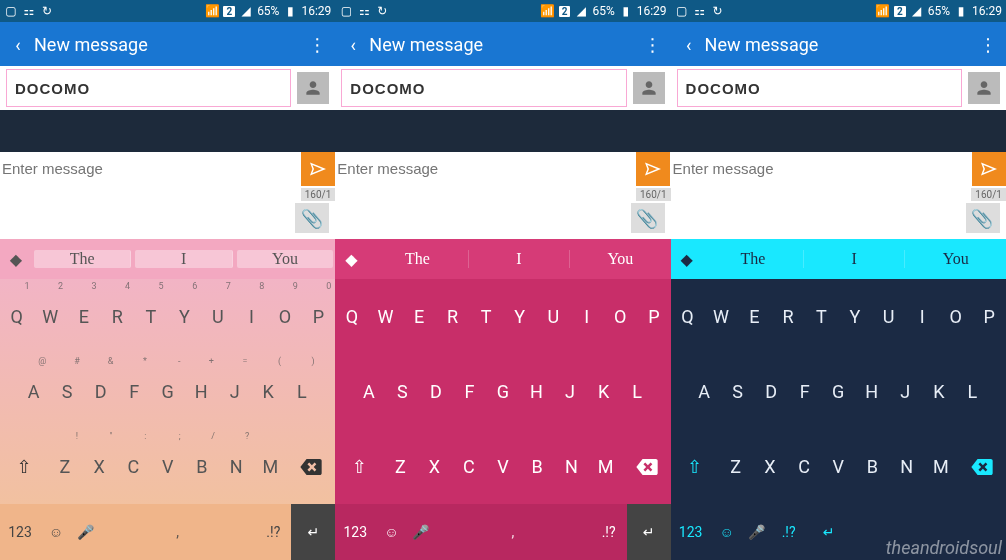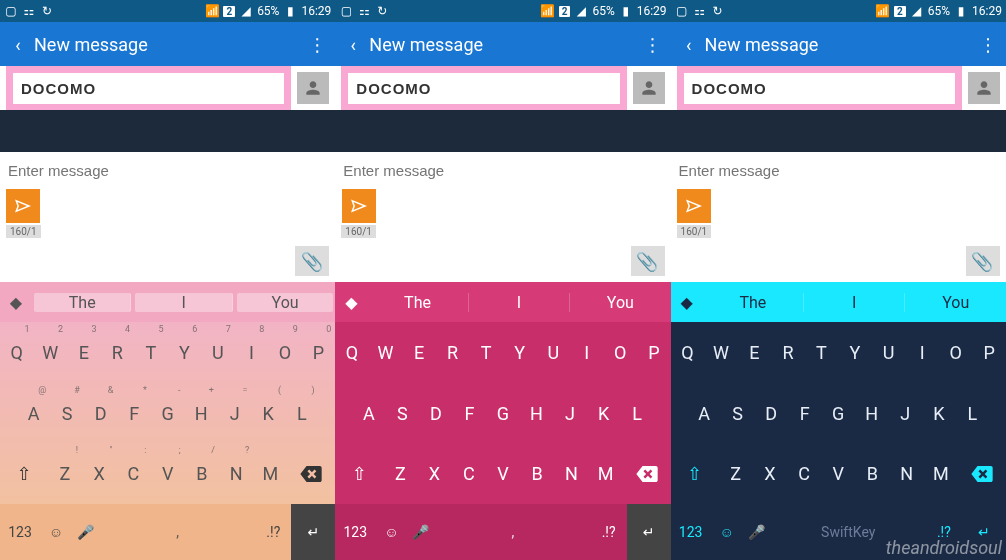--- a/index.html
+++ b/index.html
@@ -8,33 +8,33 @@
   .statusbar { height: 22px; background: #0f5986; color: #fff; display: flex; align-items: center; font-size: 12px; padding: 0 4px; }
   .status-left { display: flex; gap: 4px; align-items: center; }
   .status-right { margin-left: auto; display: flex; gap: 4px; align-items: center; }
   .status-icon { width: 14px; height: 14px; display: inline-flex; align-items: center; justify-content: center; }
   .sim-badge { background: #fff; color: #0f5986; font-weight: bold; font-size: 10px; padding: 0 3px; border-radius: 1px; }
   .appbar { height: 44px; background: #1976d2; color: #fff; display: flex; align-items: center; padding: 0 6px; font-size: 18px; }
   .back-btn { width: 24px; text-align: center; cursor: pointer; }
   .appbar-title { margin-left: 4px; flex: 1; }
   .menu-btn { width: 24px; text-align: center; cursor: pointer; font-size: 18px; }
   .recipient-row { height: 44px; background: #fff; display: flex; align-items: center; padding: 6px; gap: 6px; }
-  .recipient-input { flex: 1; height: 45px; border: 7px solid #f9a8d4; padding: 0 8px; font-size: 15px; font-weight: 600; letter-spacing: 1px; color: #333; }
+  .recipient-input { flex: 1; height: 38px; border: 1px solid #f9a8d4; padding: 0 8px; font-size: 15px; font-weight: 600; letter-spacing: 1px; color: #333; }
   .contact-btn { width: 32px; height: 32px; background: #bbb; display: flex; align-items: center; justify-content: center; cursor: pointer; }
   .divider-dark { height: 42px; background: #1d2a3b; }
-  .compose-row { background: #fff; display: flex; padding: 6px; gap: 6px; align-items: flex-start; flex-direction: column; }
+  .compose-row { background: #fff; display: flex; padding: 0; gap: 6px; align-items: flex-start; }
   .compose-input { flex: 1; height: 32px; border: none; font-size: 15px; color: #888; padding: 4px 2px; }
   .compose-right { display: flex; flex-direction: column; align-items: center; gap: 2px; }
   .send-btn { width: 34px; height: 34px; background: #f08a1d; display: flex; align-items: center; justify-content: center; cursor: pointer; }
   .counter { font-size: 10px; color: #666; background: #ddd; padding: 1px 4px; }
   .attach-row { background: #fff; display: flex; justify-content: flex-end; padding: 2px 6px 6px; }
   .attach-btn { width: 34px; height: 30px; background: #ddd; display: flex; align-items: center; justify-content: center; cursor: pointer; font-size: 18px; color: #666; }
   .keyboard { flex: 1; display: flex; flex-direction: column; }
   .suggestions { display: flex; height: 40px; align-items: center; }
-  .sugg { flex: 1; text-align: center; font-size: 16px; cursor: pointer; border-right: 1px solid rgba(255,255,255,0.2); }
+  .sugg { flex: 1; text-align: center; font-size: 16px; cursor: pointer; border-right: 1px solid rgba(255,255,255,0.2); font-family: Liberation Serif, serif; }
   .sugg:last-child { border-right: none; }
   .sugg-icon { width: 32px; display: flex; align-items: center; justify-content: center; cursor: pointer; }
   .kb-rows { flex: 1; display: flex; flex-direction: column; }
   .kb-row { flex: 1; display: flex; align-items: center; justify-content: center; }
   .key { flex: 1; text-align: center; font-size: 18px; cursor: pointer; position: relative; height: 100%; display: flex; align-items: center; justify-content: center; }
   .key .sec { position: absolute; top: 2px; right: 4px; font-size: 9px; opacity: 0.7; }
   .key-wide { flex: 1.4; }
   .kb-bottom { display: flex; height: 56px; align-items: center; }
   .kb-bottom .bkey { display: flex; align-items: center; justify-content: center; cursor: pointer; height: 100%; font-size: 14px; }
   .bkey-123 { width: 40px; }
@@ -545,21 +545,18 @@
             <svg width="22" height="16" viewBox="0 0 24 18">
               <path fill="#19e8ff" d="M22 0H7L0 9l7 9h15c1 0 2-1 2-2V2c0-1-1-2-2-2zm-4 12l-2 2-3-3-3 3-2-2 3-3-3-3 2-2 3 3 3-3 2 2-3 3 3 3z"></path>
             </svg>
           </div>
       </div>
     </div>
     <div class="kb-bottom">
       <div class="bkey bkey-123">123</div>
       <div class="bkey bkey-emoji">☺</div>
       <div class="bkey bkey-mic">🎤</div>
-      <div class="bkey bkey-space">
-          <span>SwiftKey</span>
-        </div>
       <div class="bkey bkey-punct">.!?</div>
       <div class="bkey bkey-enter">↵</div>
     </div>
   </div>
 </div>
 <div class="watermark">theandroidsoul</div>
 
 </body></html>

